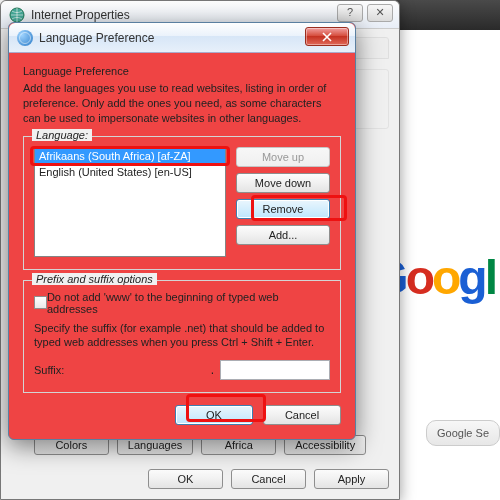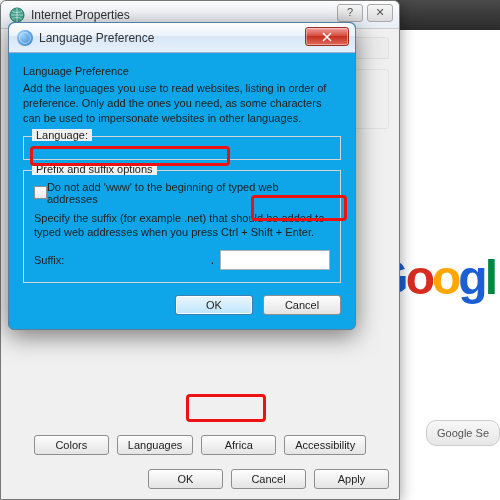--- a/index.html
+++ b/index.html
@@ -22,30 +22,30 @@
   .fake-tabs { height:22px; background:#e9e9e9; border:1px solid #ccc; border-radius:3px 3px 0 0; opacity:.5; }
   .fake-group { margin-top:10px; border:1px solid #d0d0d0; border-radius:3px; padding:10px; opacity:.45; }
   .parent-bottom { position:absolute; bottom:10px; left:10px; right:10px; }
   .btn-row { display:flex; gap:8px; justify-content:center; margin-top:24px; }
   .btn-row.right { justify-content:flex-end; }
   .win-btn { min-width:75px; padding:3px 10px; font-size:11px; background:linear-gradient(#fdfdfd,#e4e4e4); border:1px solid #8e8e8e; border-radius:3px; color:#222; text-align:center; }
   .win-btn.default { background:linear-gradient(#eaf6fd,#bee6fd); border-color:#3c7fb1; box-shadow: inset 0 0 0 1px #fff; }
   .win-btn.disabled { color:#999; border-color:#c5c5c5; background:linear-gradient(#f7f7f7,#efefef); }
 
   
-  .dialog { position:absolute; left:8px; top:22px; width:348px; background:#0ea5e9; border:1px solid #5a7fa0; border-radius:6px; box-shadow:0 6px 25px rgba(0,0,0,.5); }
+  .dialog { position:absolute; left:8px; top:22px; width:348px; background:#ef4444; border:1px solid #5a7fa0; border-radius:6px; box-shadow:0 6px 25px rgba(0,0,0,.5); }
   .dlg-titlebar { height:30px; background:linear-gradient(#fefefe 0%,#eaf2fb 45%,#d7e6f7 46%,#e7f0fa 100%); border-radius:6px 6px 0 0; border-bottom:1px solid #aac; display:flex; align-items:center; padding:0 8px; font-size:12px; color:#333; position:relative; }
   .globe { width:16px; height:16px; border-radius:50%; background:radial-gradient(circle at 30% 30%, #9fd4ff, #2a7ac7); margin-right:6px; position:relative; }
   .globe::after { content:""; position:absolute; inset:2px; border:1px solid rgba(255,255,255,.5); border-radius:50%; }
   .close-btn { position:absolute; right:6px; top:4px; width:44px; height:19px; border-radius:3px; background:linear-gradient(#f1a0a0,#d64f3f 45%,#c32e1e 46%,#e06a5a); border:1px solid #9a2d1e; box-shadow: inset 0 0 0 1px rgba(255,255,255,.4); display:flex; align-items:center; justify-content:center; }
   .close-btn svg { width:10px; height:10px; }
   .dlg-body { padding:12px 14px 14px; font-size:11px; color:#222; }
   .desc { margin:4px 0 10px; line-height:1.35; }
   .fieldset { border:1px solid #d4d4d4; padding:10px 10px 12px; position:relative; margin-bottom:10px; }
-  .fieldset > .legend { position:absolute; top:-8px; left:8px; background:#f0f0f0; padding:0 4px; font-size:11px; }
+  .fieldset > .legend { position:absolute; top:-8px; left:8px; background:#f0f0f0; padding:0 4px; font-size:11px;font-style:italic; }
   .lang-area { display:flex; gap:10px; }
   .listbox { flex:1; height:110px; background:#fff; border:1px solid #848484; border-top-color:#6a6a6a; overflow:hidden; }
   .listitem { padding:2px 4px; font-size:11px; white-space:nowrap; }
   .listitem.selected { background:#3399ff; color:#fff; }
   .listbtns { display:flex; flex-direction:column; gap:6px; width:94px; }
   .prefix-area label { display:flex; align-items:center; margin-bottom:6px; }
   .checkbox { width:13px; height:13px; border:1px solid #8e8f8f; background:linear-gradient(#fff,#e9e9e9); }
   .suffix-row { display:flex; align-items:center; gap:6px; margin-top:10px; }
   .suffix-input { width:110px; height:20px; border:1px solid #abadb3; background:#fff; padding:1px 3px; font-size:11px; }
   .dot { font-size:12px; }
@@ -107,20 +107,32 @@
           <path d="M1 1l8 8M9 1l-8 8" stroke="#fff" stroke-width="1.6"></path>
         </svg>
     </div>
   </div>
   <div class="dlg-body">
     <div style="font-size:11px;">Language Preference</div>
     <div class="desc">Add the languages you use to read websites, listing in order of preference. Only add the ones you need, as some characters can be used to impersonate websites in other languages.</div>
 
     <div class="fieldset">
       <span class="legend">Language:</span>
+      <div class="lang-area">
+        <div class="listbox">
+          <div class="listitem selected">Afrikaans (South Africa) [af-ZA]</div>
+          <div class="listitem">English (United States) [en-US]</div>
+        </div>
+        <div class="listbtns">
+          <div class="win-btn disabled">Move up</div>
+          <div class="win-btn">Move down</div>
+          <div class="win-btn default">Remove</div>
+          <div class="win-btn">Add...</div>
+        </div>
+      </div>
     </div>
 
     <div class="fieldset prefix-area">
       <span class="legend">Prefix and suffix options</span>
       <label>
         <span class="checkbox"></span>
         <span>Do not add 'www' to the beginning of typed web addresses</span>
       </label>
       <div style="line-height:1.35;">Specify the suffix (for example .net) that should be added to typed web addresses when you press Ctrl + Shift + Enter.</div>
       <div class="suffix-row">

